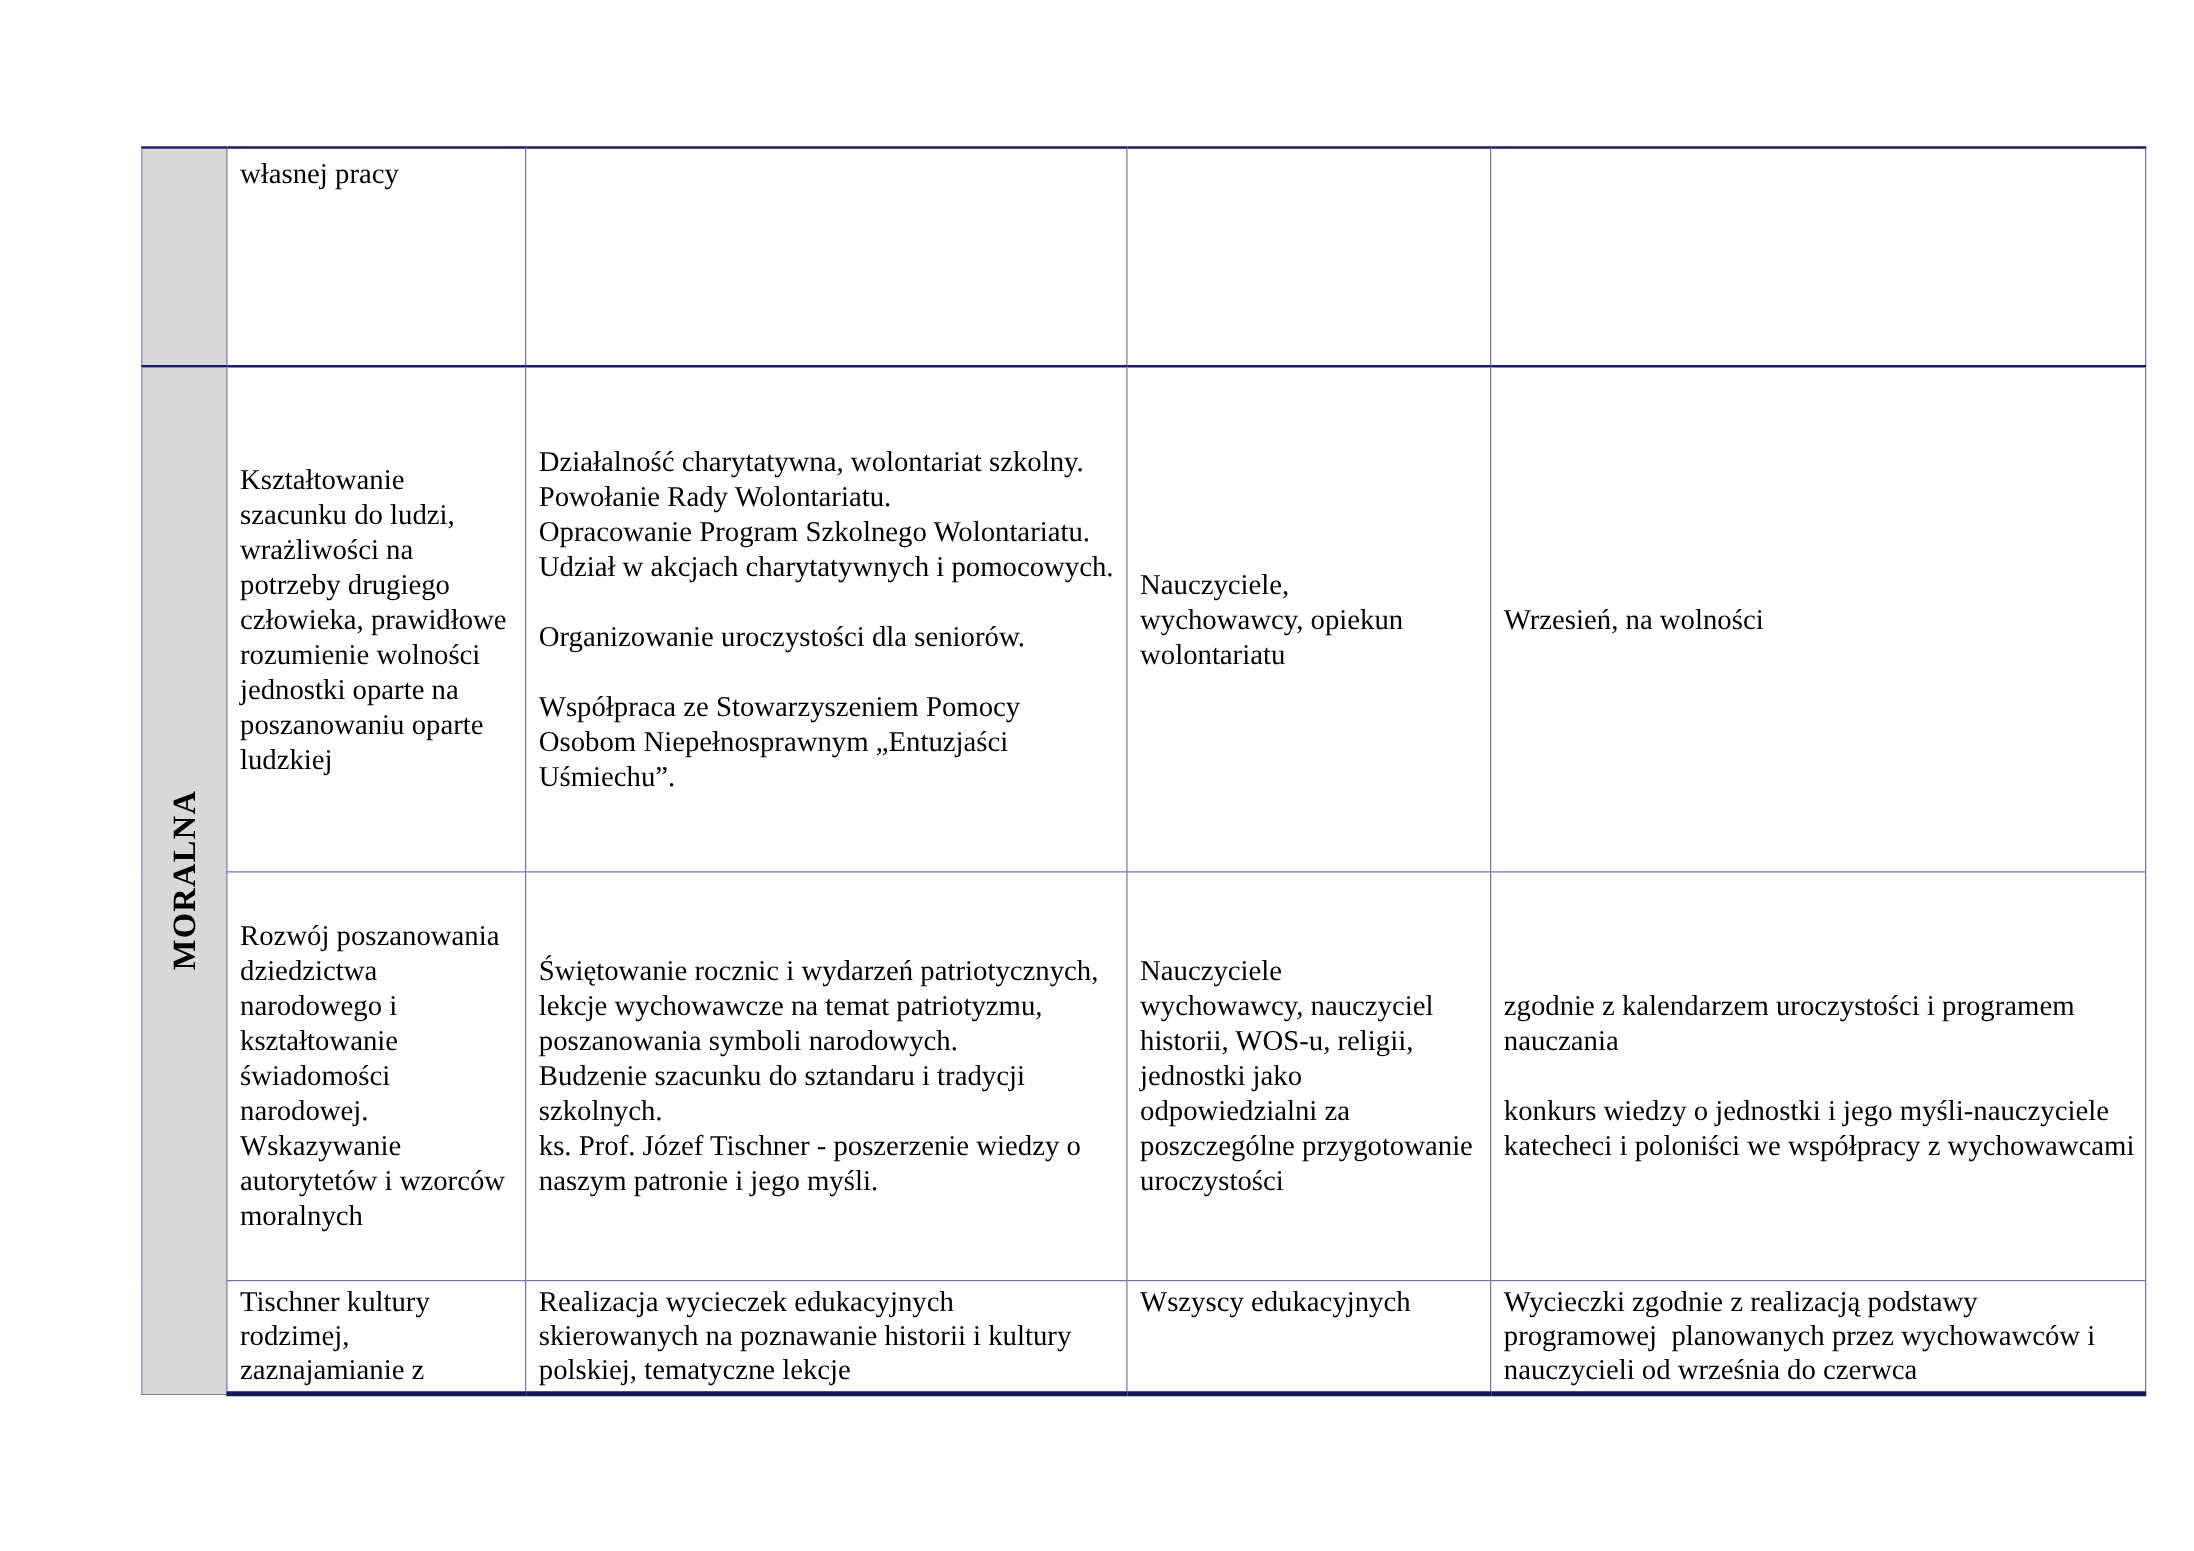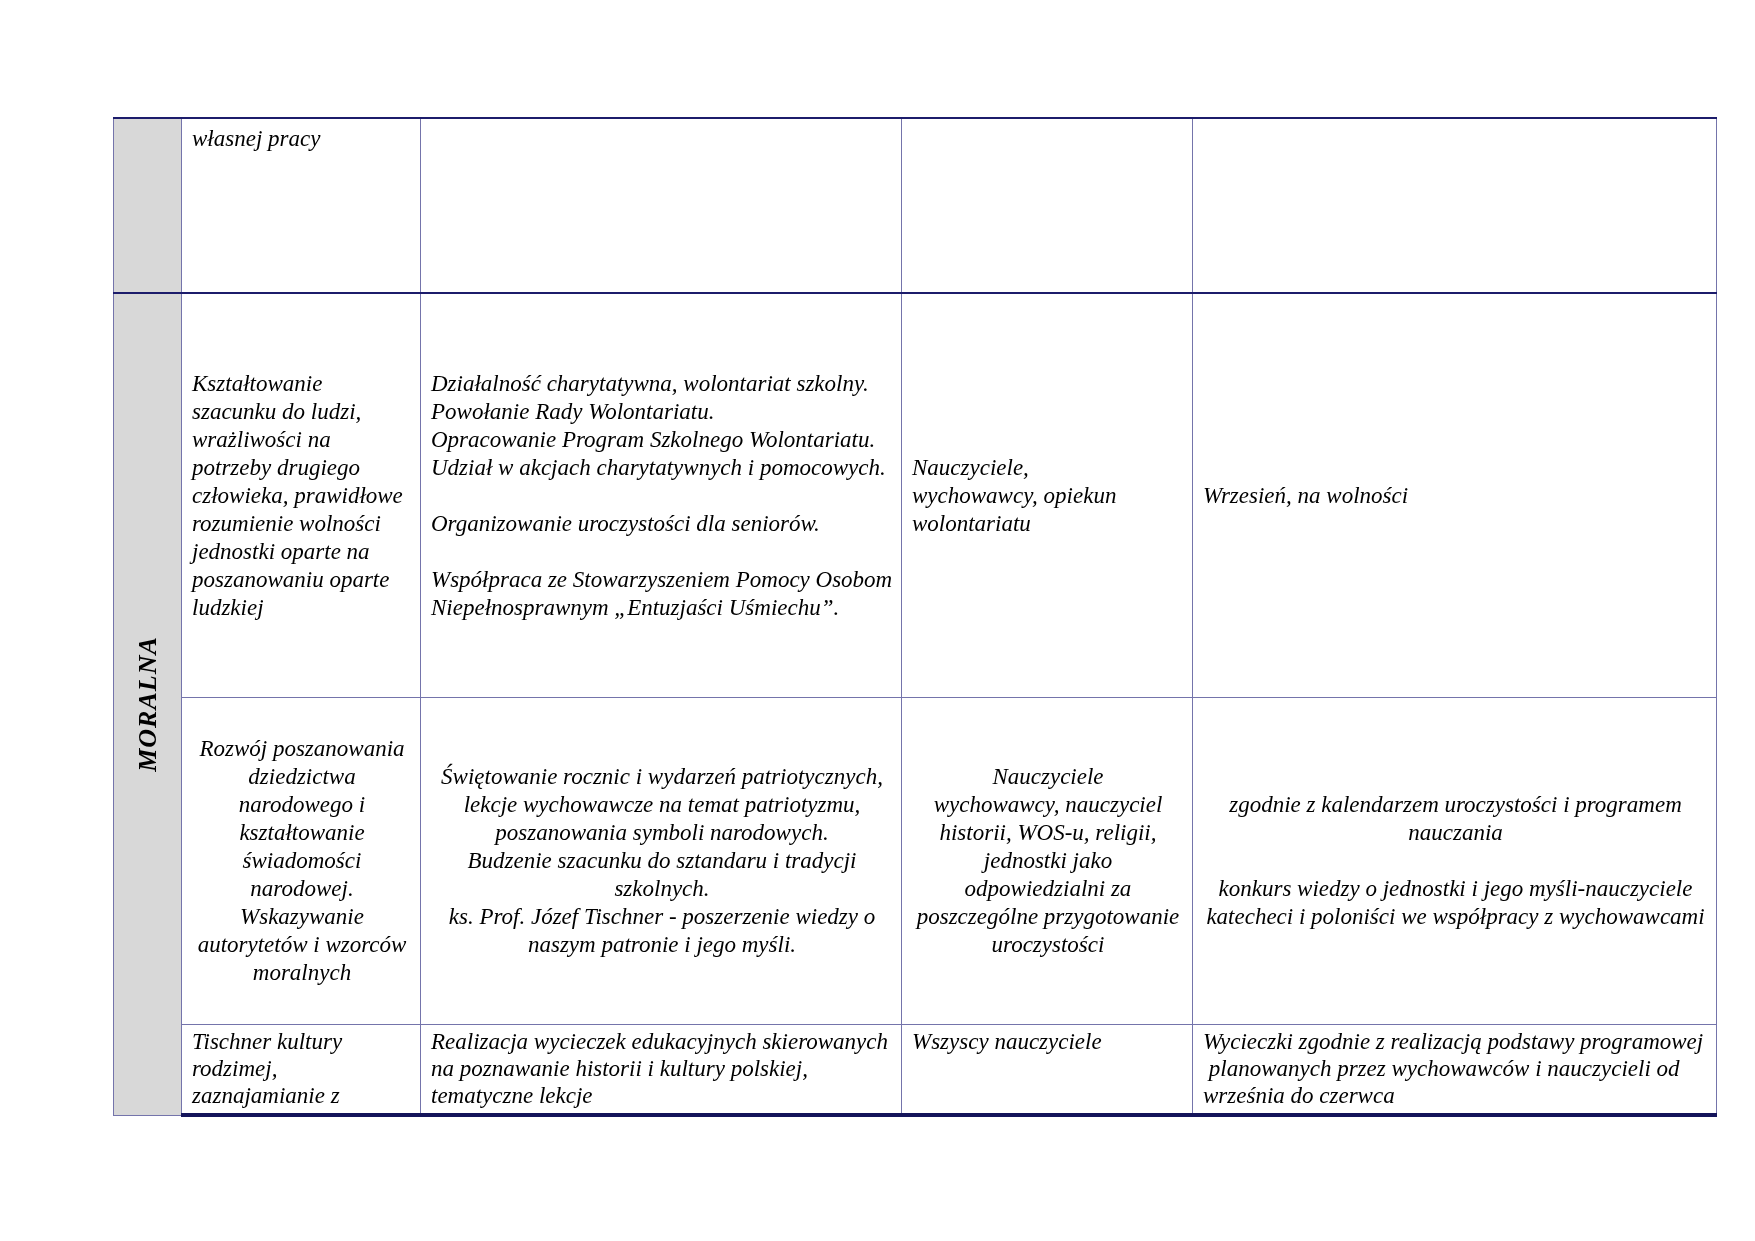--- a/index.html
+++ b/index.html
@@ -20,37 +20,36 @@
     height: 1241px;
     background: #ffffff;
   }
   table.plan {
     position: absolute;
     left: 113px;
     top: 117px;
     width: 1603px;
     border-collapse: collapse;
     table-layout: fixed;
-    font-style: italic;
   }
   table.plan td {
     border: 1px solid #7474ab;
     font-size: 23px;
     line-height: 28px;
     padding: 4px 8px 4px 10px;
     vertical-align: middle;
     white-space: pre-line;
     word-wrap: break-word;
     overflow: hidden;
   }
   
   tr.r1 td { height: 163px; vertical-align: top; padding-top: 6px;
              border-top: 2px solid #1c1c6b; border-bottom: 2px solid #1c1c6b; }
   tr.r2 td { height: 395px; }
-  tr.r3 td { height: 318px; text-align: center; }
+  tr.r3 td { height: 318px; }
   tr.r4 td { height: 70px; vertical-align: top; padding-top: 3px;
              line-height: 27px; border-bottom: 4px solid #14145a; }
   
   td.edge-left  { border-left: 2px solid #2a2a75; }
   td.edge-right { border-right: 2px solid #1c1c6b; }
   
   td.cat {
     background: #d8d8d8;
     padding: 0;
     position: relative;
@@ -117,18 +116,18 @@
 ks. Prof. Józef Tischner - poszerzenie wiedzy o naszym patronie i jego myśli.</td>
         <td>Nauczyciele
 wychowawcy, nauczyciel historii, WOS-u, religii, jednostki jako odpowiedzialni za poszczególne przygotowanie uroczystości</td>
         <td class="edge-right">zgodnie z kalendarzem uroczystości i programem nauczania
 
 konkurs wiedzy o jednostki i jego myśli-nauczyciele katecheci i poloniści we współpracy z wychowawcami</td>
       </tr>
       <tr class="r4">
         <td>Tischner kultury rodzimej, zaznajamianie z</td>
         <td>Realizacja wycieczek edukacyjnych skierowanych na poznawanie historii i kultury polskiej, tematyczne lekcje</td>
-        <td class="v-mid30">Wszyscy nauczyciele</td>
+        <td class="v-mid30">Wszyscy edukacyjnych</td>
         <td class="edge-right">Wycieczki zgodnie z realizacją podstawy programowej &nbsp;planowanych przez wychowawców i nauczycieli od września do czerwca</td>
       </tr>
     </tbody>
   </table>
 </div>
 
 </body></html>

